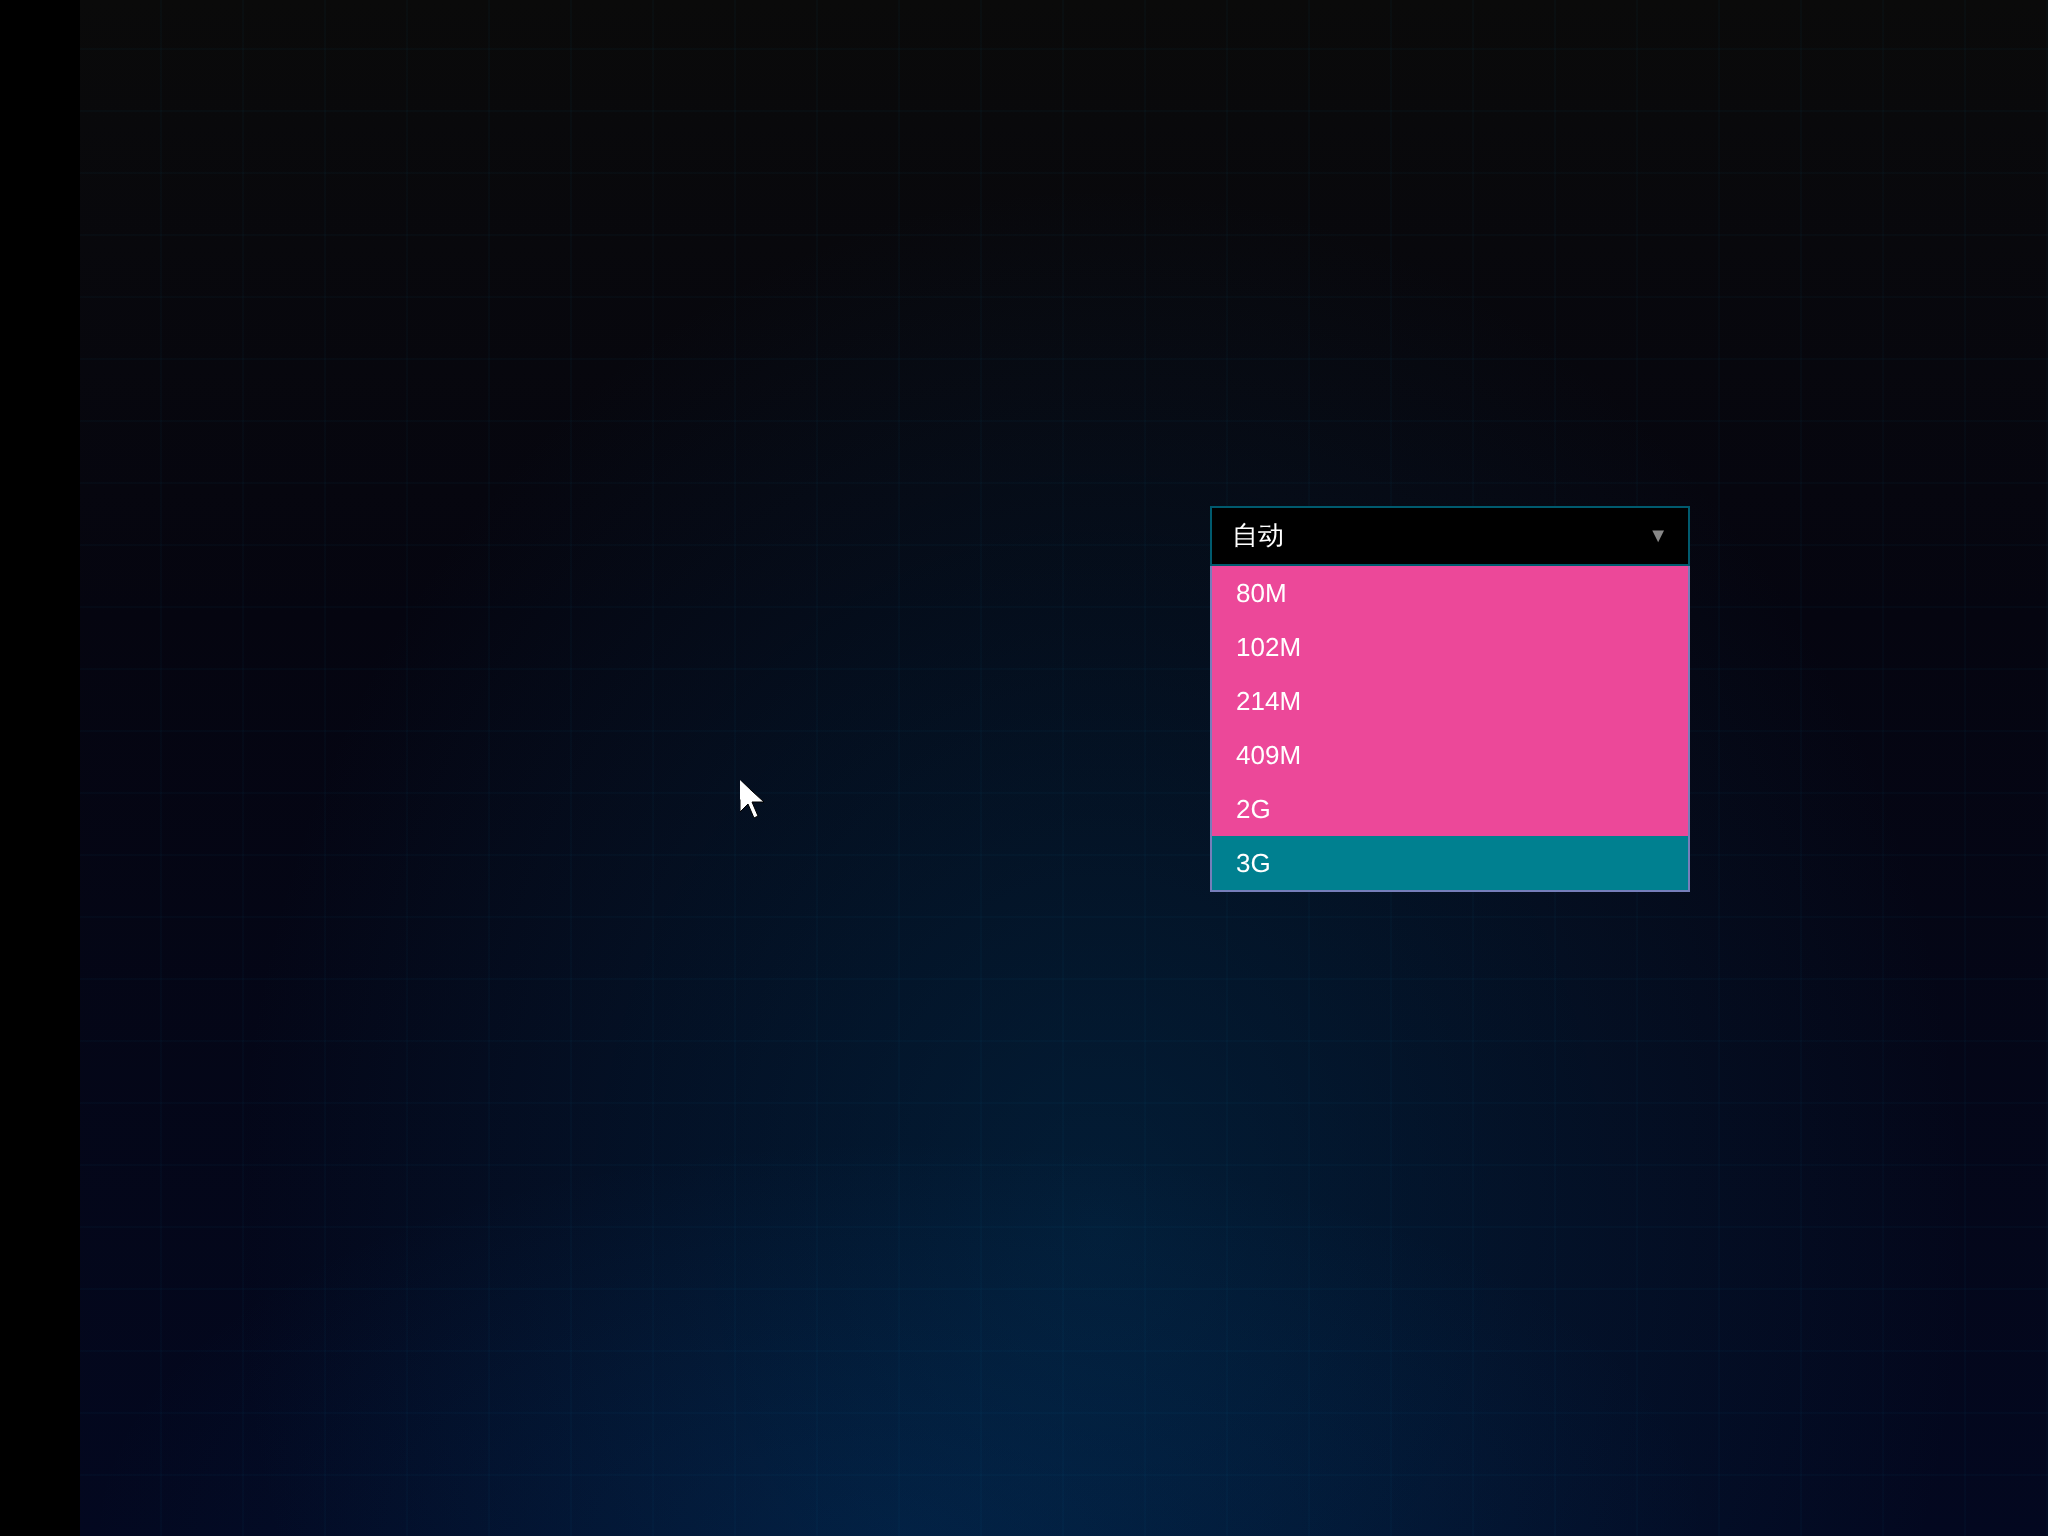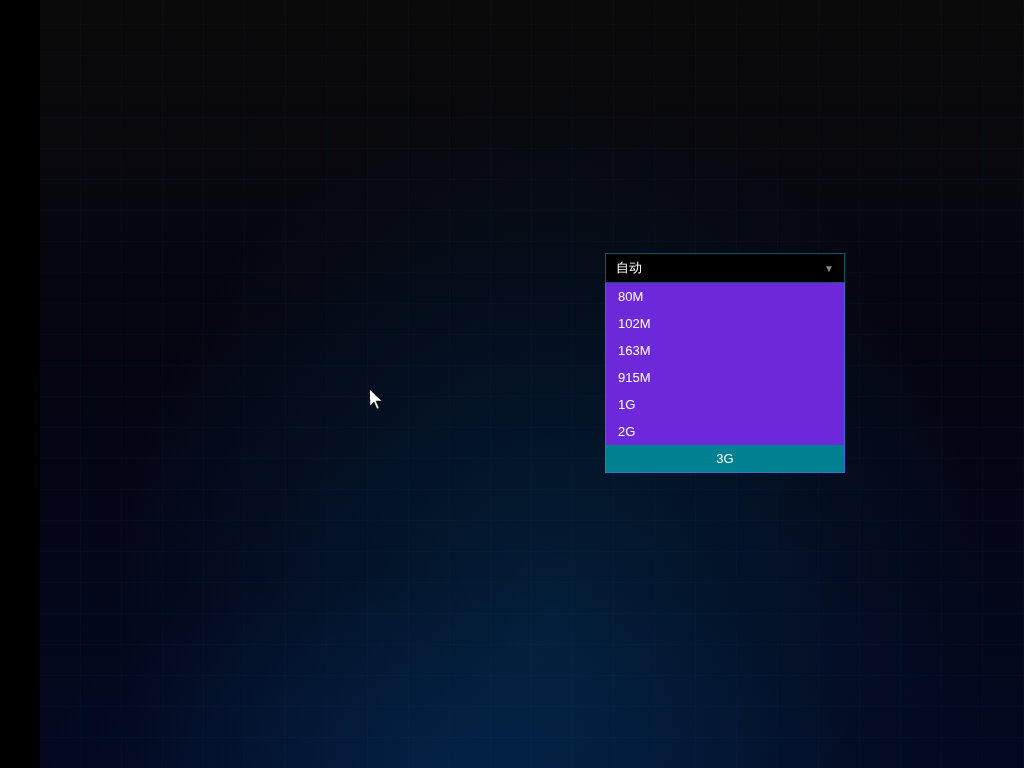--- a/index.html
+++ b/index.html
@@ -223,37 +223,36 @@
     
     .dropdown-open-container {
       position: relative;
     }
 
     .dropdown-list {
       position: absolute;
       top: 100%;
       left: 0;
       width: 240px;
-      background: #6d28d9;
+      background: #ec4899;
       border: 1px solid rgba(0,180,220,0.5);
       border-top: none;
       z-index: 100;
     }
 
     .dropdown-option {
       padding: 6px 12px;
       font-size: 13px;
       color: #fff;
       cursor: pointer;
     }
 
     .dropdown-option.selected {
       background: #008090;
       color: #fff;
-      text-align: center;
     }
 
     
     .info-bar {
       padding: 10px 16px;
       display: flex;
       align-items: center;
       gap: 10px;
       border-top: 1px solid rgba(255,255,255,0.08);
       background: rgba(5,8,20,0.95);
@@ -498,23 +497,22 @@
           <span class="setting-label">UMA Frame Buffer Size</span>
           <div class="setting-value dropdown-open-container">
             <div class="dropdown-box">
               <span>自动</span>
               <span class="dropdown-arrow">▼</span>
             </div>
 
             <div class="dropdown-list" style="position:relative; top:0;">
               <div class="dropdown-option">80M</div>
               <div class="dropdown-option">102M</div>
-              <div class="dropdown-option">163M</div>
-              <div class="dropdown-option">915M</div>
-              <div class="dropdown-option">1G</div>
+              <div class="dropdown-option">214M</div>
+              <div class="dropdown-option">409M</div>
               <div class="dropdown-option">2G</div>
               <div class="dropdown-option selected">3G</div>
             </div>
           </div>
         </div>
 
       </div>
 
       <div class="cursor">
         <svg width="14" height="20" viewBox="0 0 14 20">

